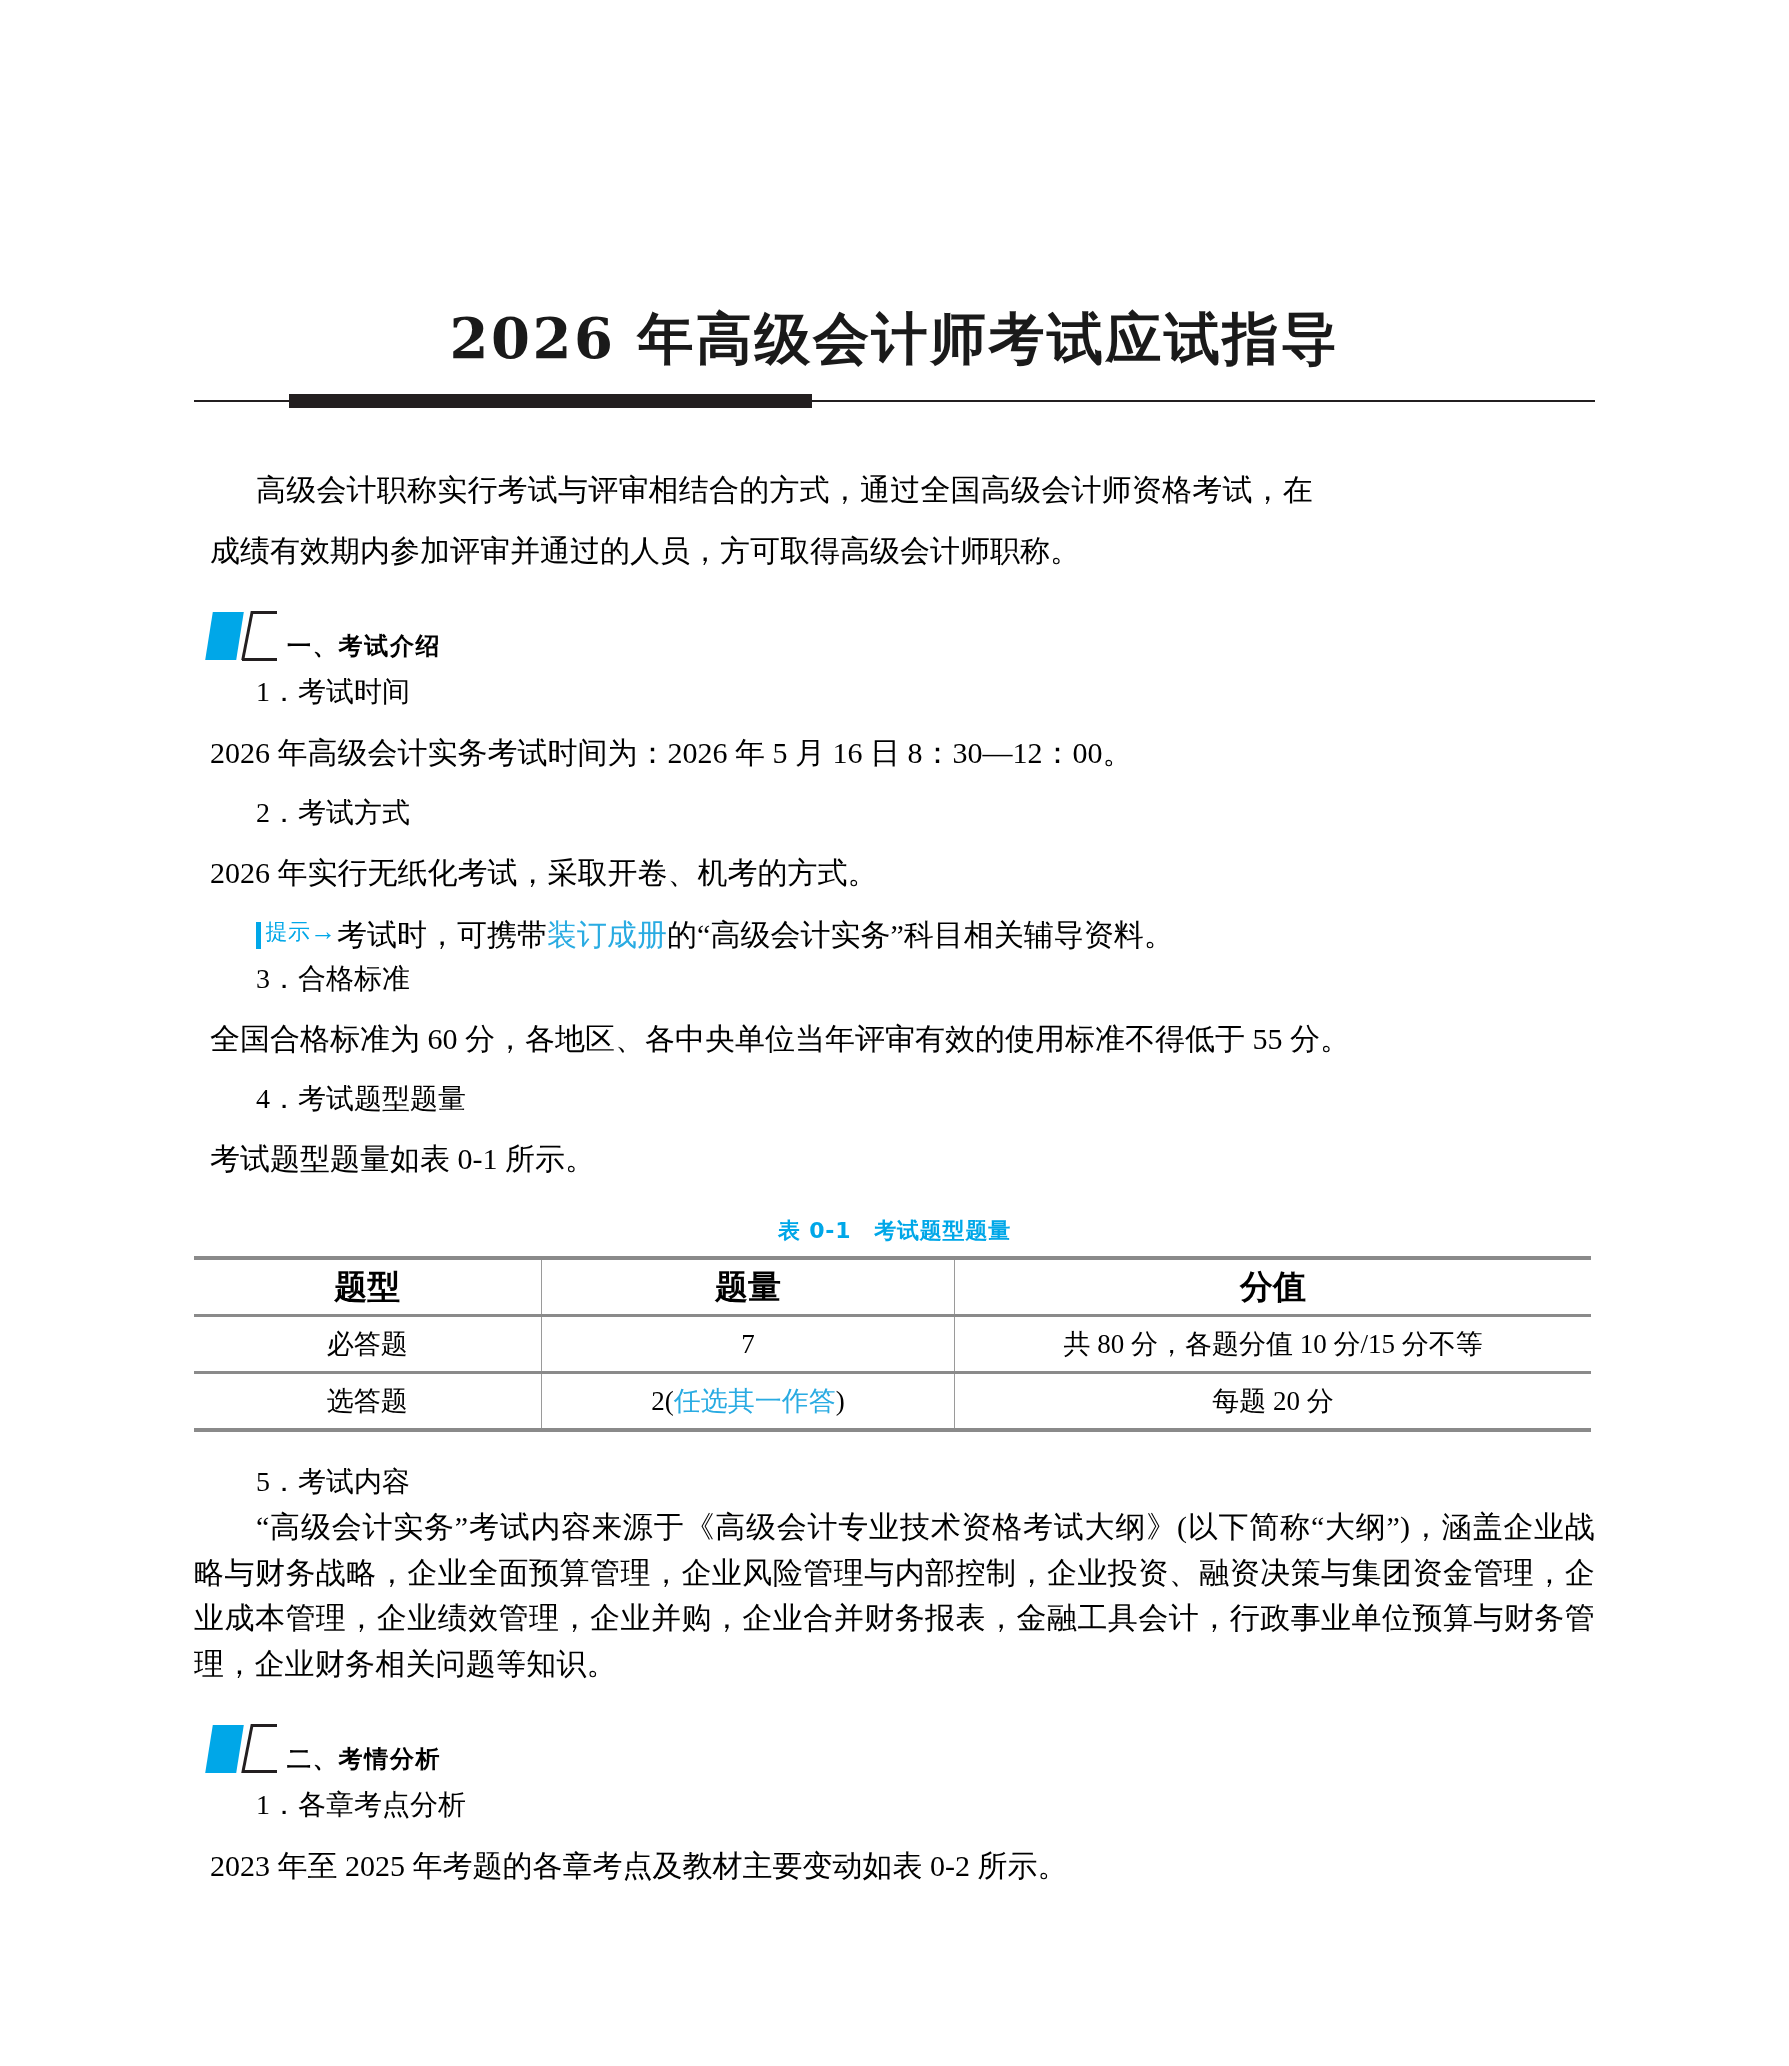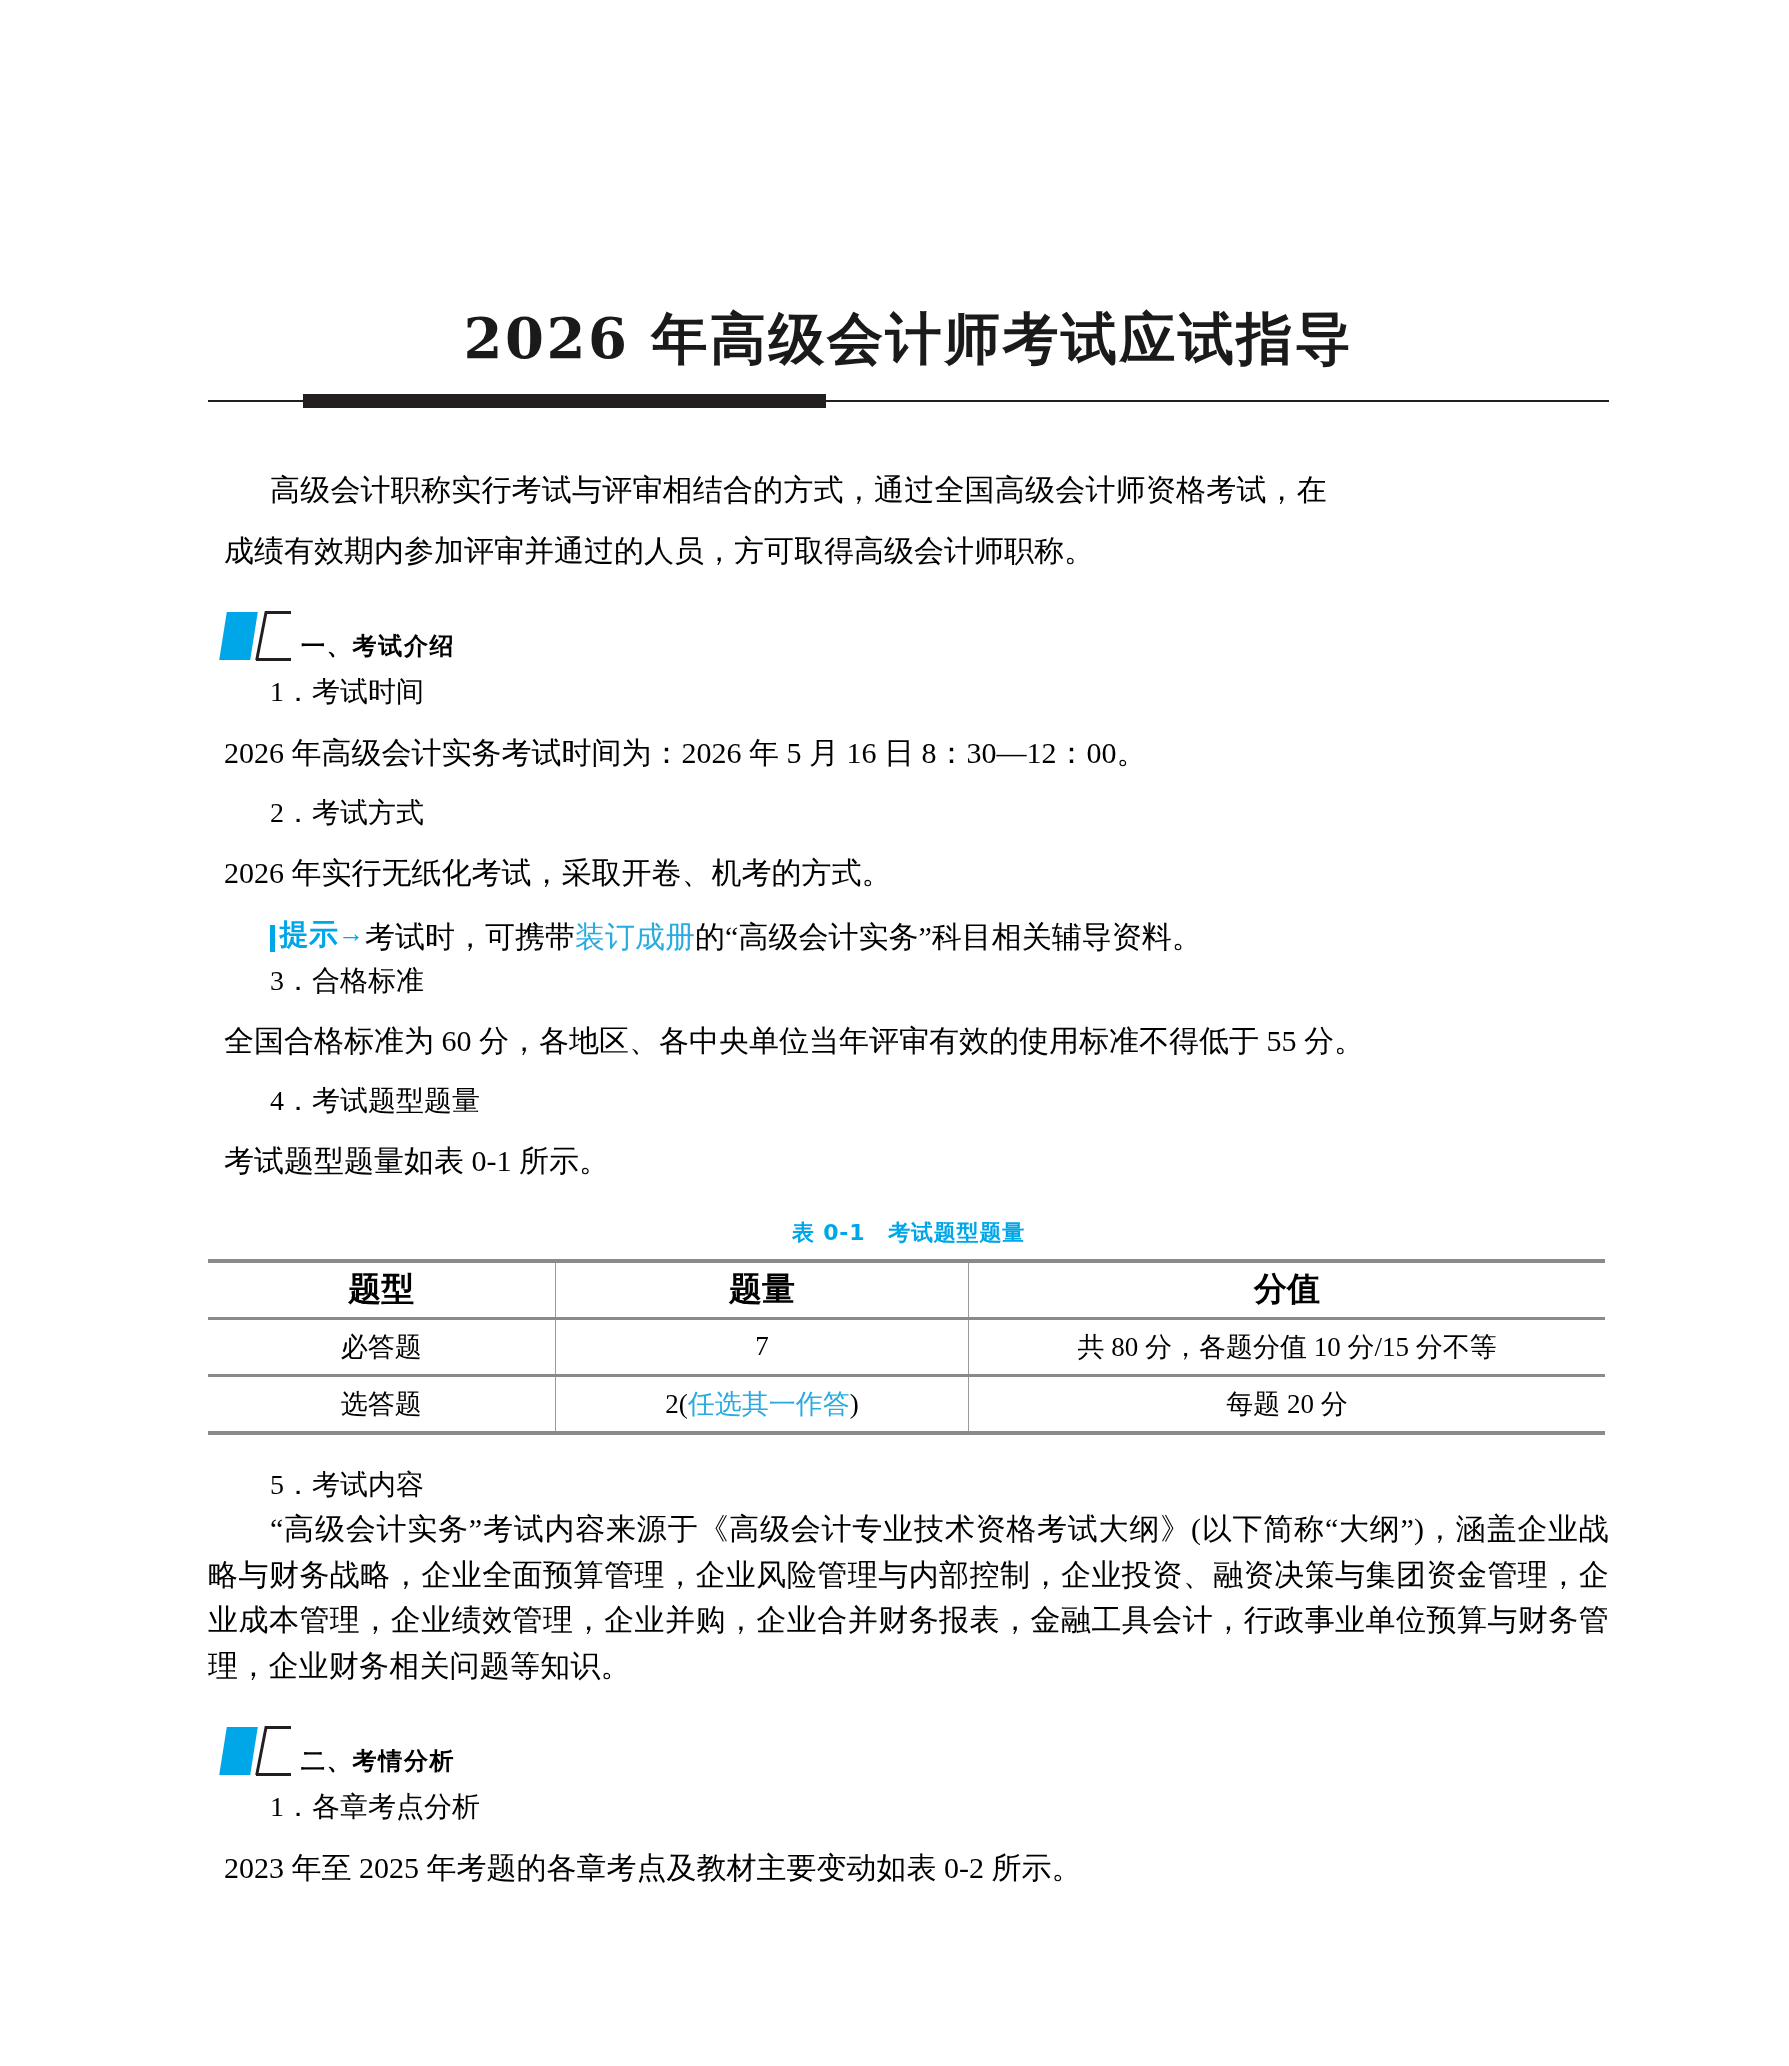--- a/index.html
+++ b/index.html
@@ -17,21 +17,21 @@
     height: 2492px;
     background: #ffffff;
     box-sizing: border-box;
     padding: 0;
     overflow: hidden;
   }
 
   
   .content {
     position: absolute;
-    left: 208px;
+    left: 194px;
     top: 0;
     width: 1401px;
   }
 
   
   .doc-title {
     text-align: center;
     font-family: "DejaVu Serif", "Liberation Serif", serif;
     font-weight: bold;
     font-size: 56px;
@@ -177,22 +177,22 @@
     display: inline-block;
     width: 5.4px;
     height: 27px;
     background: #00a7e8;
     margin-right: 4.1px;
     position: relative;
     top: 4.5px;
   }
   .tip-label {
     font-family: "DejaVu Sans", "Liberation Sans", sans-serif;
-    font-weight: bold;
-    font-size: 29px;
+    font-weight: normal;
+    font-size: 22px;
     color: #00a7e8;
     letter-spacing: 0.4px;
   }
   .tip-arrow {
     color: #00a7e8;
     font-weight: bold;
     font-size: 26px;
     margin-right: 0.8px;
   }
   .tip-body { color: #000; }

